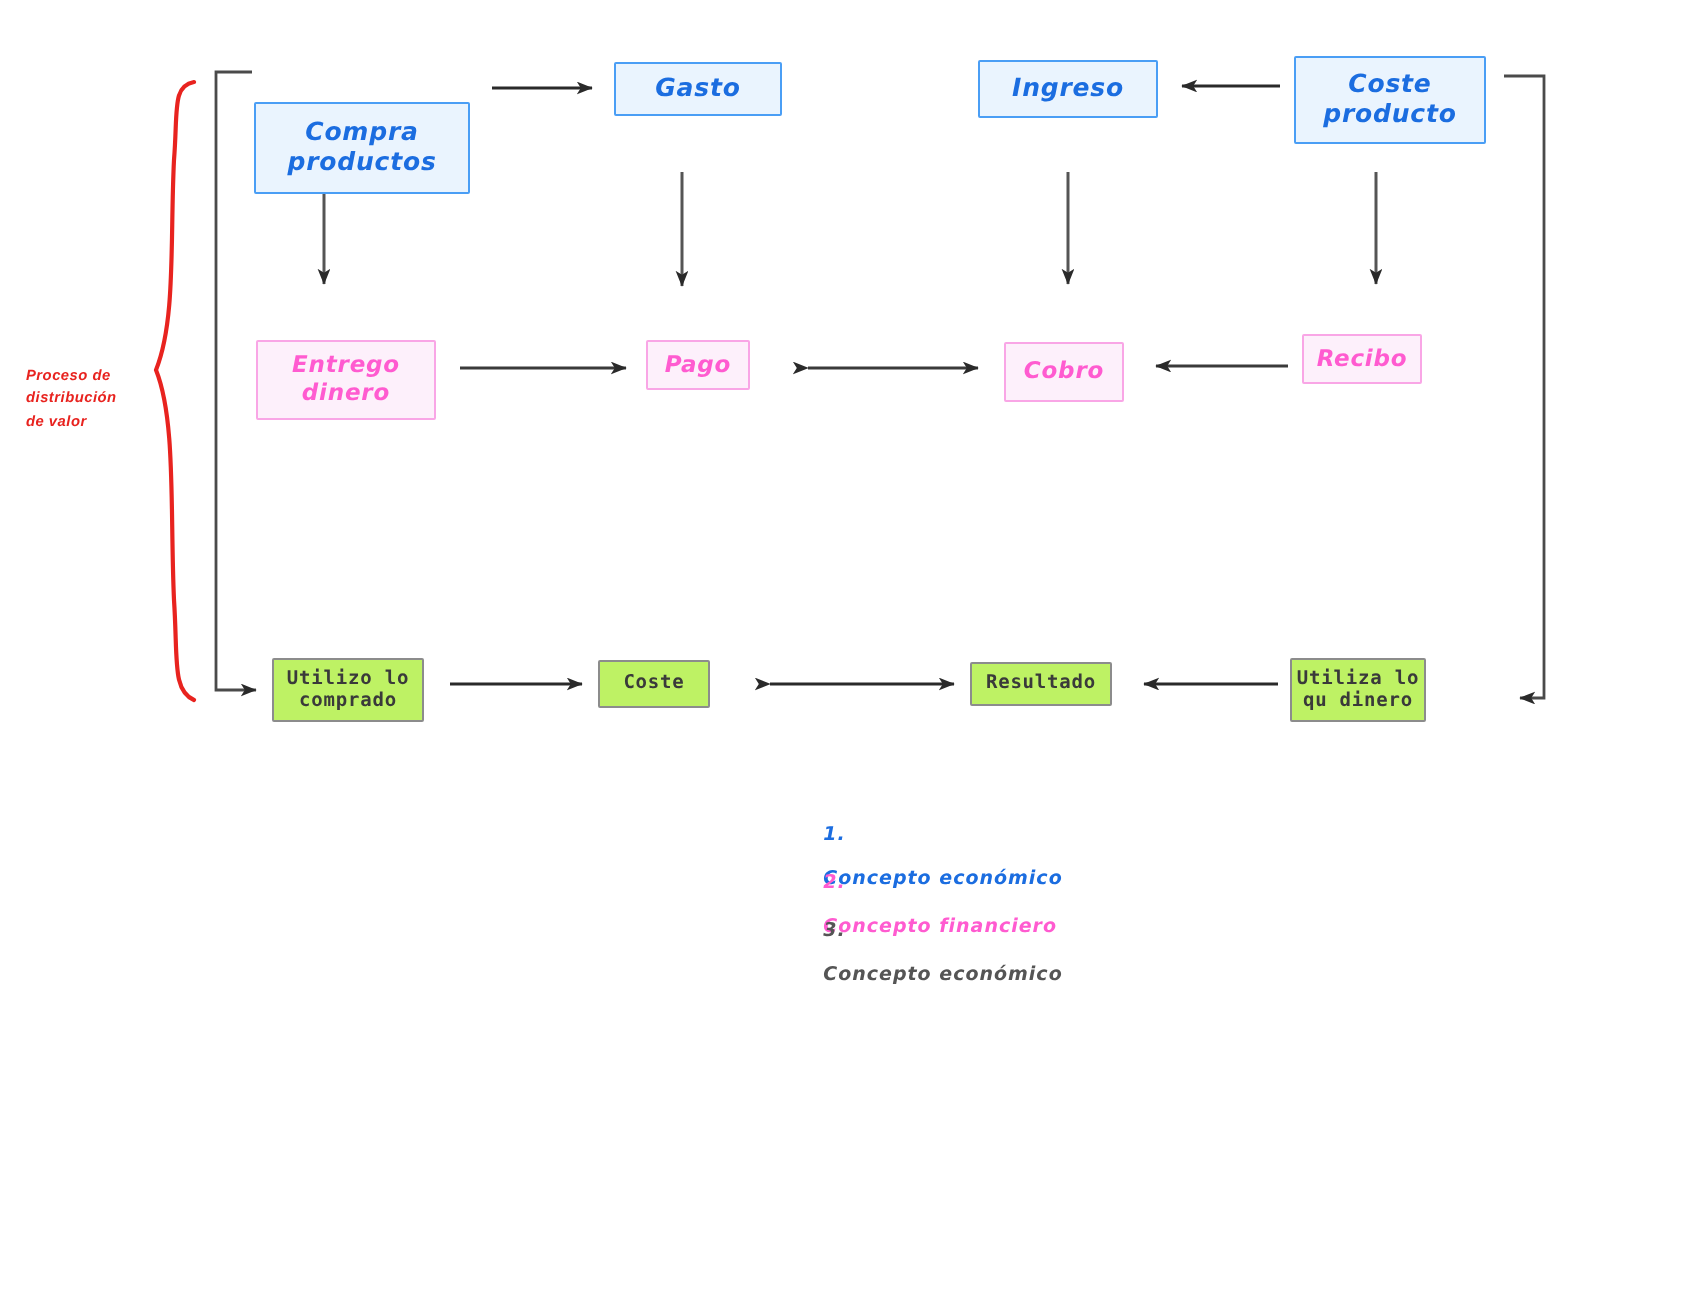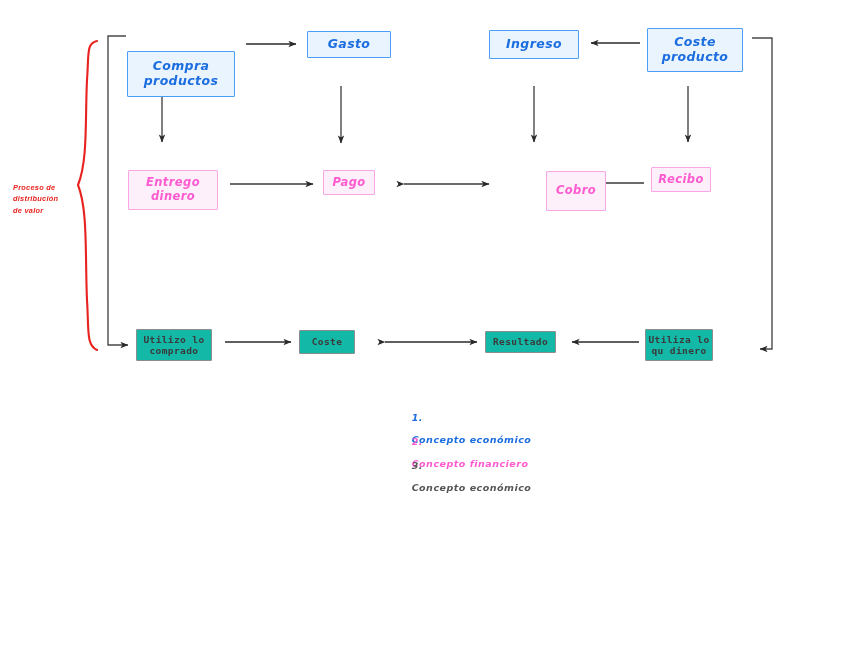--- a/index.html
+++ b/index.html
@@ -12,21 +12,21 @@
         align-items:center;justify-content:center;text-align:center;
         border-width:1.6px;border-style:solid;border-radius:1px;
         line-height:1.18;letter-spacing:.4px;white-space:pre-line;}
 
   .node.blue{border-color:#4a9ef5;background:#eaf4fe;color:#1b6de0;
              font-family:"DejaVu Sans",sans-serif;font-size:12.5px;
              font-weight:600;font-style:italic;}
   .node.pink{border-color:#f9a6e6;background:#fdf0fb;color:#ff5bd0;
              font-family:"DejaVu Sans",sans-serif;font-size:11.5px;
              font-weight:600;font-style:italic;}
-  .node.gray{border-color:#8c8c8c;background:#14b8a6;color:#3a3a3a;
+  .node.gray{border-color:#8c8c8c;background:#bef264;color:#3a3a3a;
              font-family:"DejaVu Sans Mono",monospace;font-size:9.5px;
              font-weight:600;}
 
   .legend-item{position:absolute;white-space:pre;font-size:9.5px;
                font-weight:600;font-style:italic;letter-spacing:.5px;
                font-family:"DejaVu Sans",sans-serif;margin-left:26px;}
   .legend-item.c1{color:#1b6de0;}
   .legend-item.c2{color:#ff5bd0;}
   .legend-item.c3{color:#555555;}
 
@@ -77,21 +77,21 @@
 <div class="node blue" style="left:127px;top:29px;width:108px;height:46px;margin-top:22px;">Compra
 productos</div>
 <div class="node blue" style="left:307px;top:31px;width:84px;height:27px;">Gasto</div>
 <div class="node blue" style="left:489px;top:30px;width:90px;height:29px;">Ingreso</div>
 <div class="node blue" style="left:647px;top:28px;width:96px;height:44px;">Coste
 producto</div>
 
 <div class="node pink" style="left:128px;top:170px;width:90px;height:40px;">Entrego
 dinero</div>
 <div class="node pink" style="left:323px;top:170px;width:52px;height:25px;">Pago</div>
-<div class="node pink" style="left:502px;top:171px;width:60px;height:40px;margin-left:44px;">Cobro</div>
+<div class="node pink" style="left:502px;top:171px;width:60px;height:30px;">Cobro</div>
 <div class="node pink" style="left:651px;top:167px;width:60px;height:25px;">Recibo</div>
 
 <div class="node gray" style="left:136px;top:329px;width:76px;height:32px;">Utilizo lo
 comprado</div>
 <div class="node gray" style="left:299px;top:330px;width:56px;height:24px;">Coste</div>
 <div class="node gray" style="left:485px;top:331px;width:71px;height:22px;">Resultado</div>
 <div class="node gray" style="left:645px;top:329px;width:68px;height:32px;">Utiliza lo
 qu dinero</div>
 
 <div class="brace-label" style="left:13px;top:182px;">Proceso de

